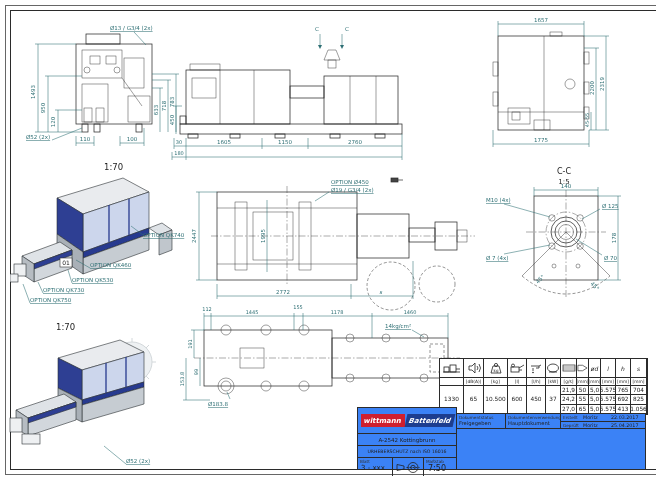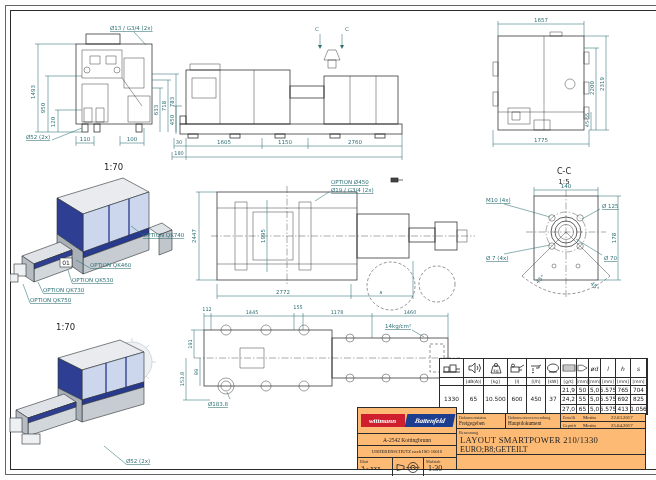--- a/index.html
+++ b/index.html
@@ -24,21 +24,21 @@
         grid-template-rows:19px 8px 9.3px 9.3px 9.4px;
         border:1px solid #2b2b2b;background:#fff;font-size:5.5px;}
   .spec>div{border-right:.5px solid #2b2b2b;border-bottom:.5px solid #2b2b2b;
             display:flex;align-items:center;justify-content:center;overflow:hidden;}
   .spec .u{font-size:4.4px;color:#222;}
   .spec .val{font-size:5.8px;}
   .spec .th{font-size:6px;font-style:italic;}
   
   .tb{position:absolute;font-size:5.5px;background:#fff;}
   .tb .lab{font-size:4.2px;color:#333;display:block;line-height:5px;padding:1px 0 0 2px;white-space:nowrap;}
-  .cellb{border:.7px solid #2b2b2b;box-sizing:border-box;background:#fdba74;position:absolute;font-family:Liberation Serif, serif;}
+  .cellb{border:.7px solid #2b2b2b;box-sizing:border-box;background:#3b82f6;position:absolute;}
   .logo-red{background:#cf1f2e;color:#fff;font-style:italic;font-weight:bold;font-size:7px;
             display:flex;align-items:center;justify-content:center;}
   .logo-blue{background:#1d3d8f;color:#fff;font-style:italic;font-weight:bold;font-size:7px;
              display:flex;align-items:center;justify-content:center;transform:skewX(-12deg);}
 </style>
 </head>
 <body>
 
 <div class="sheet">
   <div class="frame-outer"></div>
@@ -518,21 +518,21 @@
             <g stroke="#222" stroke-width=".8" fill="none">
               <path d="M2,3.5 L9,5 L9,8 L2,9.5 Z"></path>
               <circle cx="18" cy="6.5" r="5"></circle>
               <circle cx="18" cy="6.5" r="2.2"></circle>
               <line x1="11.5" y1="6.5" x2="24.5" y2="6.5" stroke-dasharray="2 1"></line>
             </g>
           </svg>
       </div>
       <div style="flex:1">
         <span class="lab">Maßstab</span>
-        <span style="display:block;font-size:8px;padding-left:4px">1:30</span>
+        <span style="display:block;font-size:8px;padding-left:4px">7:50</span>
       </div>
     </div>
   </div>
 
   <div class="tb cellb" style="left:456px;top:413px;width:190px;height:57px">
     <div style="height:14px;border-bottom:.7px solid #2b2b2b;display:flex">
       <div style="width:48px;border-right:.7px solid #2b2b2b">
         <span class="lab">Dokumentstatus</span>
         <span style="display:block;font-size:5.2px;padding-left:2px">Freigegeben</span>
       </div>
@@ -546,19 +546,14 @@
           <span style="width:28px">Moritz</span>
           <span>22.03.2017</span>
         </div>
         <div style="display:flex;height:6.5px;align-items:center">
           <span style="width:20px;padding-left:2px;font-size:4.2px;color:#333">Geprüft</span>
           <span style="width:28px">Moritz</span>
           <span>25.04.2017</span>
         </div>
       </div>
     </div>
-    <div style="height:25px;border-bottom:.7px solid #2b2b2b">
-      <span class="lab">Benennung</span>
-      <span style="display:block;font-size:8.6px;padding-left:3px;letter-spacing:.3px">LAYOUT SMARTPOWER 210/1330</span>
-      <span style="display:block;font-size:8px;padding-left:3px">EURO;B8;GETEILT</span>
-    </div>
   </div>
 </div>
 
 </body></html>

